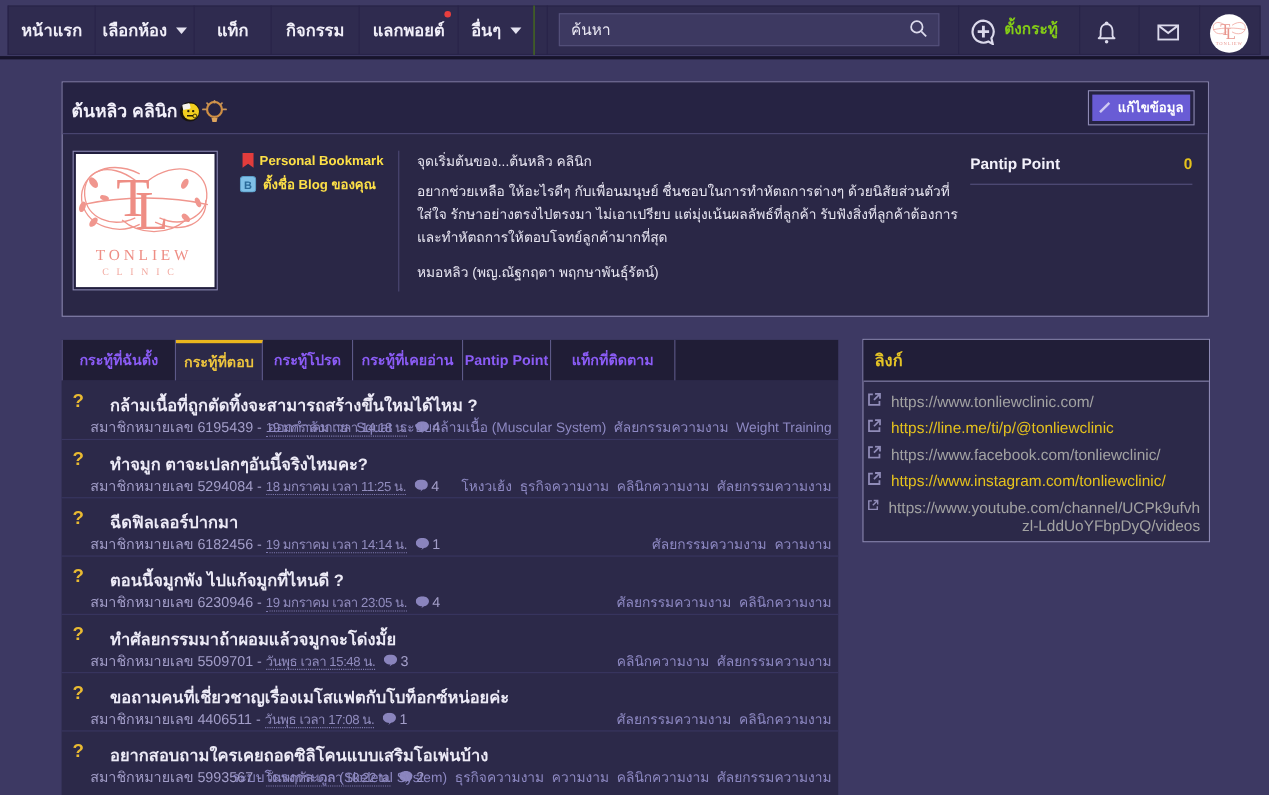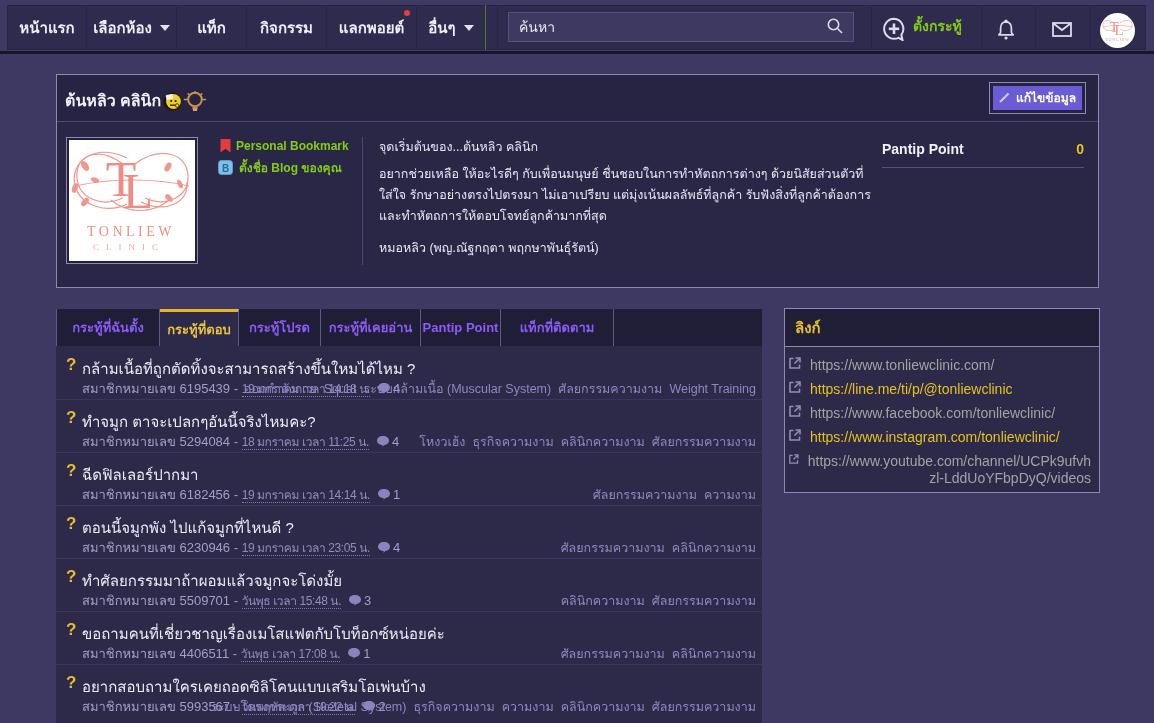--- a/index.html
+++ b/index.html
@@ -15,40 +15,40 @@
 .navsep{position:absolute;top:5px;width:1px;height:45px;background:#282449;}
 #navavatar{position:absolute;left:1100px;top:13px;width:35px;height:35px;border-radius:50%;background:#fff;overflow:hidden;}
 
 #card{position:absolute;left:56px;top:74px;width:1043px;height:214px;background:#2a2746;border:1px solid #8d89b4;box-sizing:border-box;}
 #cardhead{position:absolute;left:0;top:0;width:100%;height:47px;background:#262343;border-bottom:1px solid #4d4975;box-sizing:border-box;}
 #pname{position:absolute;left:8px;top:13px;color:#f2f0fa;font-size:16px;font-weight:bold;}
 #editbtn{position:absolute;right:12px;top:7px;border:1px solid #8d89b4;padding:3px;}
 #editbtn .in{background:#695cd5;color:#fff;font-size:12px;font-weight:bold;padding:2px 6px 3px 5px;display:flex;align-items:center;}
 #avatarbox{position:absolute;left:9px;top:62px;width:132px;height:127px;border:1px solid #8d89b4;background:#211e3e;box-sizing:border-box;}
 #avatarbox .wh{position:absolute;left:2px;top:2px;right:2px;bottom:2px;background:#fff;}
-.goldlink{color:#84cc16;font-size:12px;font-weight:bold;}
+.goldlink{color:#fde047;font-size:12px;font-weight:bold;}
 #bmrow{position:absolute;left:163px;top:64px;display:flex;align-items:center;}
 #blogrow{position:absolute;left:161px;top:83px;display:flex;align-items:center;}
 #vdiv{position:absolute;left:305px;top:62px;width:1px;height:128px;background:#4d4975;}
 #bio{position:absolute;left:322px;top:62px;width:520px;color:#e7e5f1;font-size:12.5px;line-height:21px;white-space:nowrap;}
 #bio .p2{margin-top:6px;}
 #bio .p3{margin-top:11px;}
 #pp{position:absolute;left:825px;top:66px;width:202px;color:#f2f0fa;font-size:14px;font-weight:bold;}
 #pp .val{position:absolute;right:0;top:0;color:#e5c21d;}
 #ppline{position:absolute;left:825px;top:92px;width:202px;height:1px;background:#55517e;}
 
 #tabs{position:absolute;left:56px;top:309px;width:706px;height:37px;background:#201d36;box-sizing:border-box;}
 .tab{position:absolute;top:0;height:37px;display:flex;align-items:center;justify-content:center;color:#8b5cf6;font-size:13px;border-right:1px solid #5d5988;box-sizing:border-box;font-weight:bold;}
 .tab.first{border-left:1px solid #5d5988;}
 .tab.active{background:#2c2949;border-top:3px solid #eab61e;color:#edc43e;font-weight:bold;}
 
 #panel{position:absolute;left:56px;top:346px;width:706px;height:377px;background:#2c2949;}
 .trow{position:absolute;left:0;width:706px;height:53px;border-bottom:1px solid #393661;box-sizing:border-box;}
 .trow .q{position:absolute;left:10px;top:8px;color:#e9ba32;font-size:17px;font-weight:bold;}
-.trow .tt{position:absolute;left:26px;top:10px;color:#eceaf6;font-size:15px;font-weight:normal;white-space:nowrap;}
+.trow .tt{position:absolute;left:44px;top:10px;color:#eceaf6;font-size:15px;font-weight:bold;white-space:nowrap;}
 .trow .meta{position:absolute;left:26px;top:31px;color:#a39ec9;font-size:13px;white-space:nowrap;}
 .dlink{color:#918cbe;border-bottom:1px dotted #7f7ab0;font-size:12px;letter-spacing:-0.4px;}
 .tags{position:absolute;right:6px;top:32px;color:#8d88c2;font-size:12.5px;white-space:nowrap;}
 .tags span{margin-left:7px;}
 .bub{display:inline-block;vertical-align:-1px;margin-left:8px;margin-right:3px;}
 
 #side{position:absolute;left:784px;top:308px;width:316px;height:185px;background:#2c2949;border:1px solid #8d89b4;box-sizing:border-box;}
 #sidehead{position:absolute;left:0;top:0;width:100%;height:38px;background:#211e38;border-bottom:1px solid #8d89b4;box-sizing:border-box;color:#e5c426;font-size:15px;font-weight:bold;display:flex;align-items:center;padding-left:10px;}
 .slink{position:absolute;left:4px;width:302px;font-size:14px;display:flex;}
 .slink .txt{margin-left:9px;line-height:17px;}

